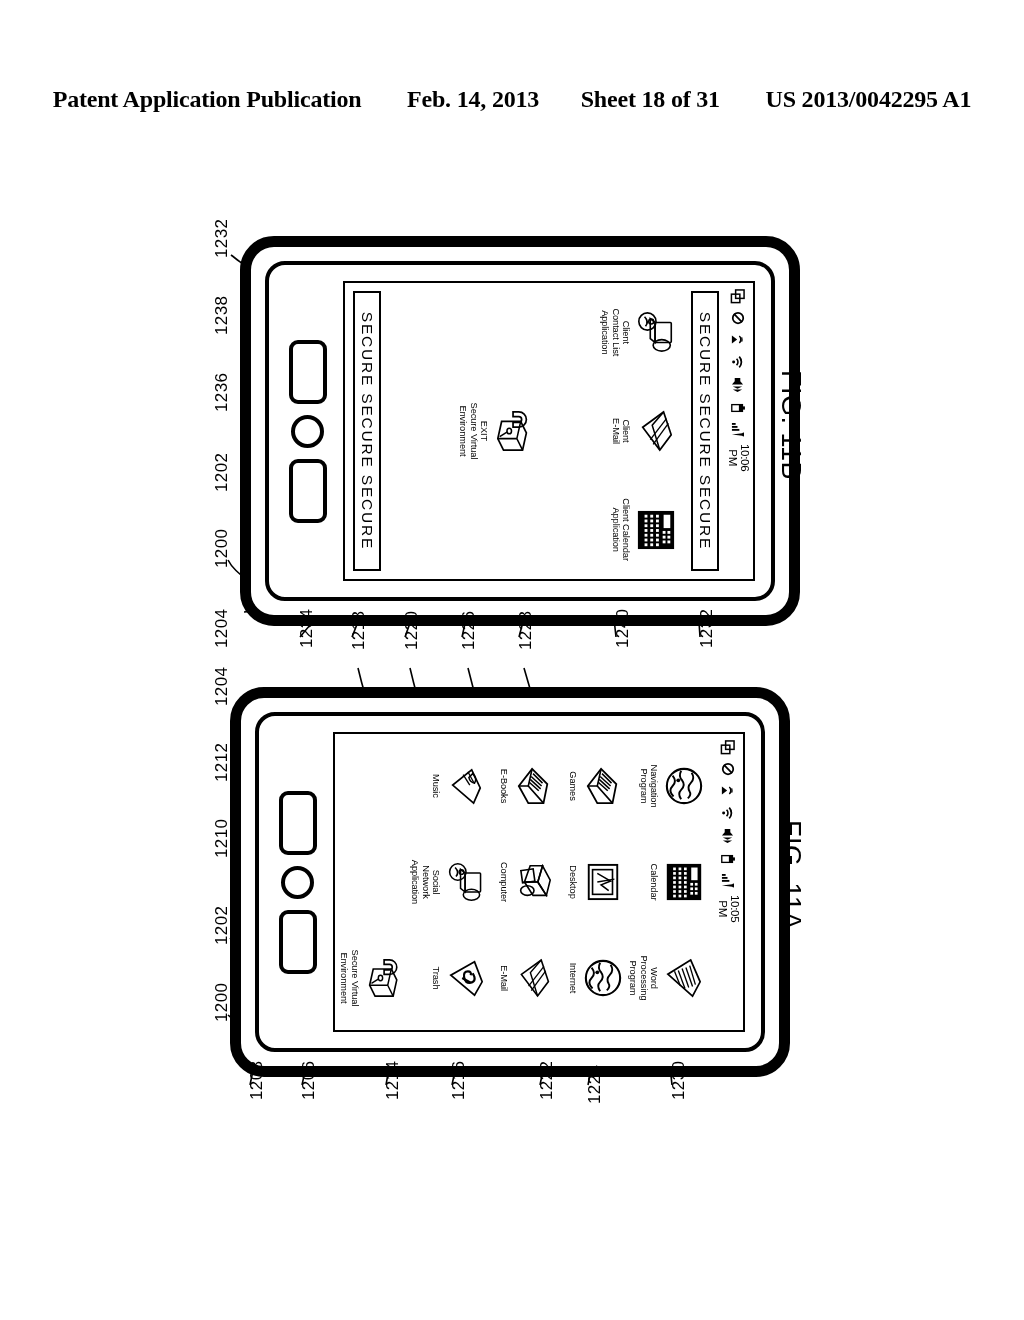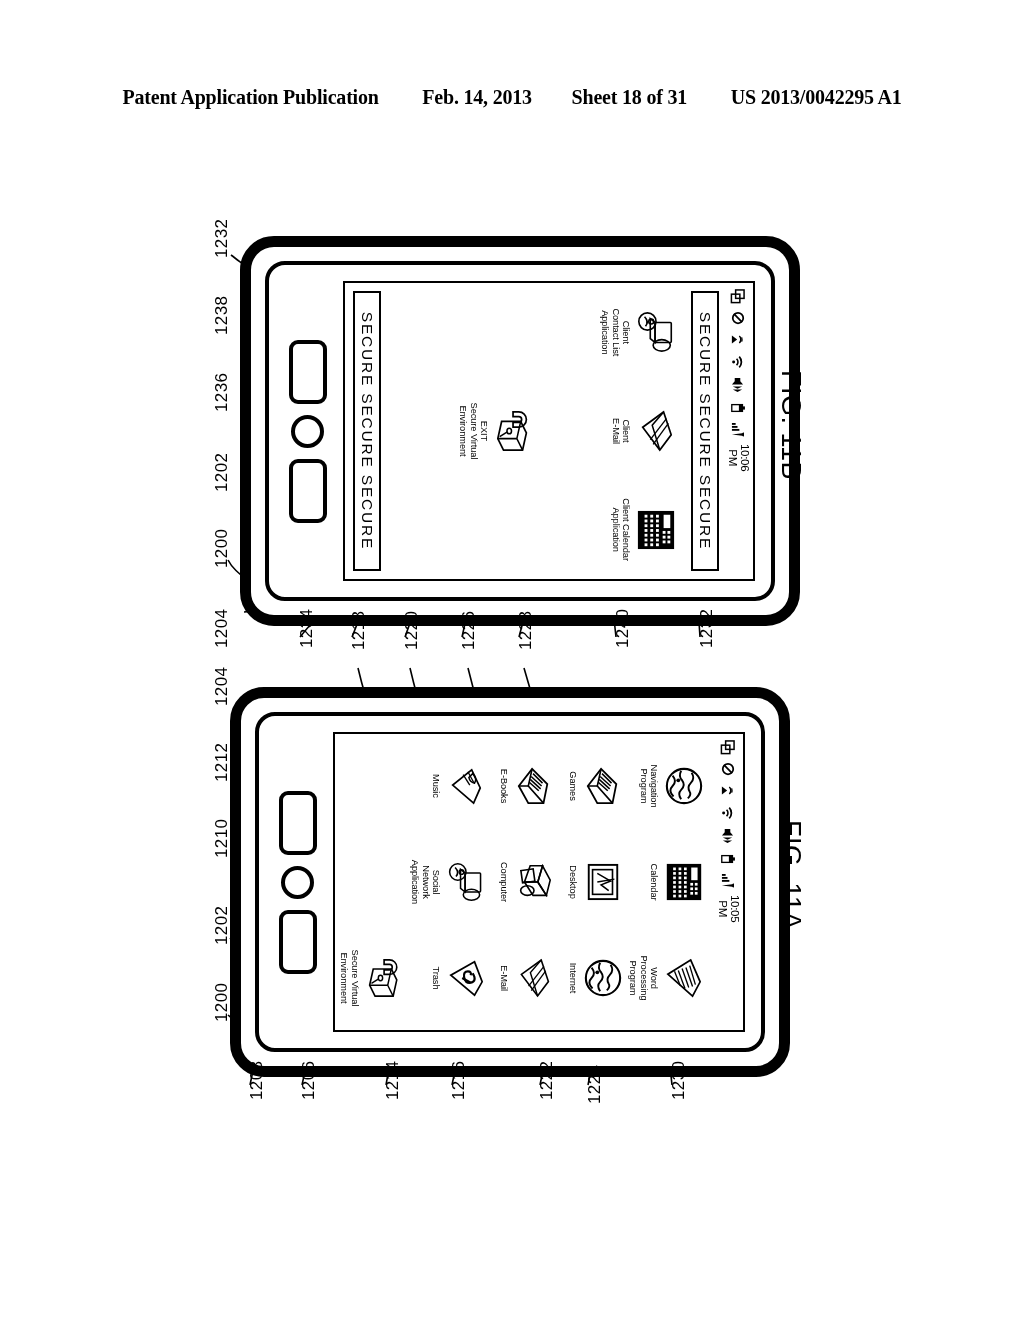--- a/index.html
+++ b/index.html
@@ -1,21 +1,21 @@
 <!DOCTYPE html>
 <html><head>
 <meta charset="utf-8">
 <style>
   html,body{margin:0;padding:0;background:#fff;}
   body{width:1024px;height:1320px;position:relative;overflow:hidden;
        font-family:"Liberation Sans",sans-serif;color:#000;}
 
   
   #pub-header{position:absolute;top:86px;left:0;width:1024px;text-align:center;
-      font-family:"Liberation Serif",serif;font-weight:bold;font-size:20px;
+      font-family:"Liberation Serif",serif;font-weight:bold;font-size:24px;
       letter-spacing:-0.2px;white-space:nowrap;}
   #pub-header span{display:inline-block;vertical-align:baseline;}
   .hdr-gap{width:34px;}
   .hdr-gap2{width:30px;}
 
   
   .figure{position:absolute;}
 
   
   .device-rot{position:absolute;transform-origin:0 0;}

